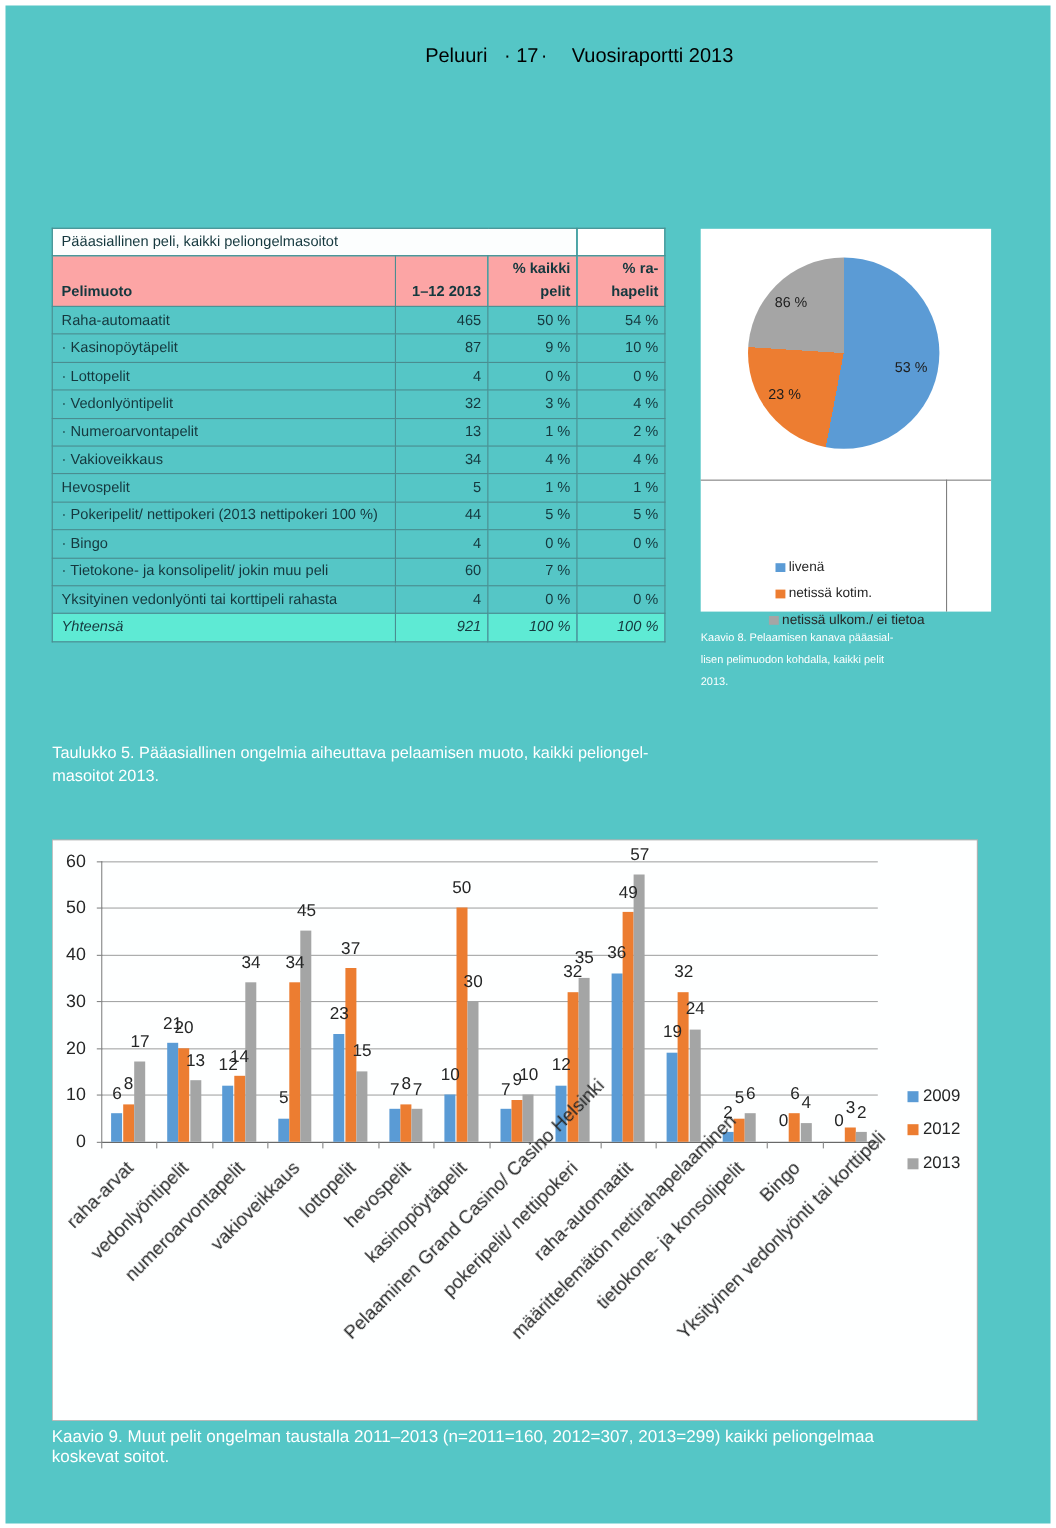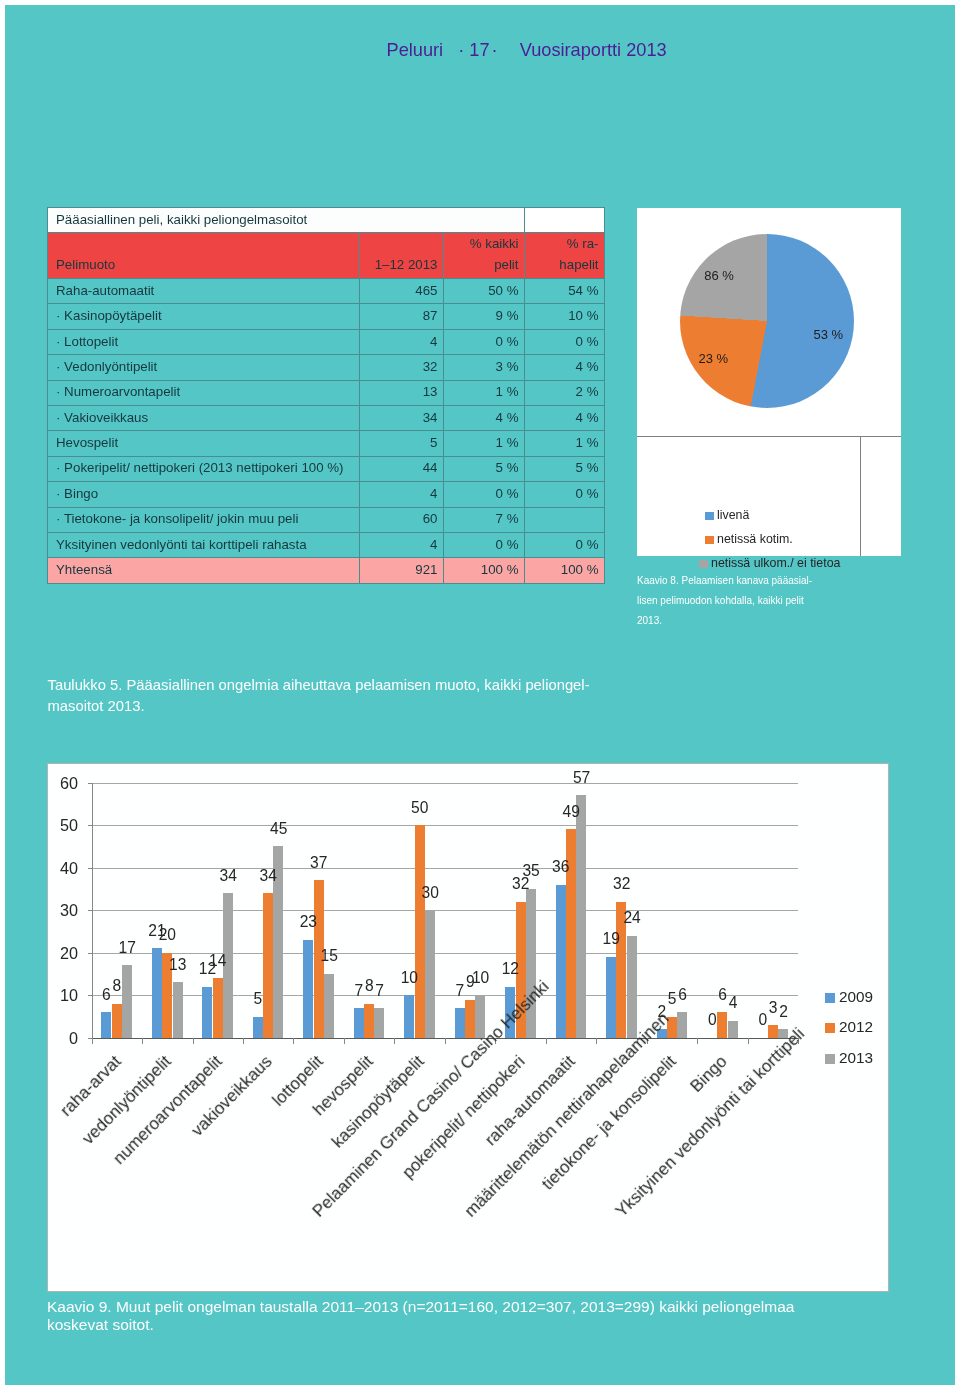--- a/index.html
+++ b/index.html
@@ -5,37 +5,37 @@
 <style>
 html,body{margin:0;padding:0;background:#ffffff;}
 *{-webkit-font-smoothing:antialiased;-moz-osx-font-smoothing:grayscale;}
 #page{isolation:isolate;}
 #barbox,#piebox,#tbl,.caption,#rhead{opacity:0.9999;}
 .xlab{will-change:transform;}
 body{width:960px;height:1389px;font-family:"Liberation Sans",sans-serif;-webkit-font-smoothing:antialiased;text-rendering:optimizeLegibility;}
 #page{position:absolute;left:5px;top:5px;width:950px;height:1380px;background:#55c6c6;overflow:hidden;}
 
 
-#rhead{position:absolute;left:381.5px;top:33.5px;color:#4c1d95;
+#rhead{position:absolute;left:381.5px;top:33.5px;color:#000000;
   font-size:18.2px;white-space:nowrap;font-weight:400;line-height:22px;}
 #rhead .brand{margin-right:10px;}
 #rhead .dot{display:inline-block;}
 #rhead .pg{display:inline-block;margin:0 -3px 0 0px;}
 #rhead .ttl{margin-left:17px;}
 
 
 #tbl{position:absolute;left:42px;top:202px;width:557px;border-collapse:collapse;table-layout:fixed;
   color:#15383e;font-size:13.3px;}
 #tbl td{border:1px solid #4a8d90;padding:0 5.5px;height:25.4px;line-height:1.12;vertical-align:middle;
   box-sizing:border-box;overflow:hidden;}
 #tbl tr.titlerow td{background:#fcfefe;height:25px;}
 #tbl tr.titlerow td.blank{background:#ffffff;}
-#tbl tr.headrow td{background:#ef4444;height:44px;vertical-align:bottom;padding-bottom:3px;line-height:21px;}
+#tbl tr.headrow td{background:#fca5a5;height:44px;vertical-align:bottom;padding-bottom:3px;line-height:21px;font-weight:bold;}
 #tbl tr.datarow td{background:#55c6c6;}
-#tbl tr.totalrow td{background:#fca5a5;}
+#tbl tr.totalrow td{background:#5eead4;font-style:italic;}
 #tbl td.num{text-align:right;}
 #tbl td.lbl{text-align:left;padding-left:8px;white-space:nowrap;}
 
 
 .caption{position:absolute;color:#ffffff;}
 #cap-table{left:42.5px;top:669.5px;width:600px;font-size:14.8px;line-height:21px;}
 #cap-pie{left:632px;top:565.5px;width:290px;font-size:10px;line-height:20.3px;}
 #cap-bar{left:42px;top:1292.5px;width:920px;font-size:15.5px;line-height:18.8px;}
 
 

